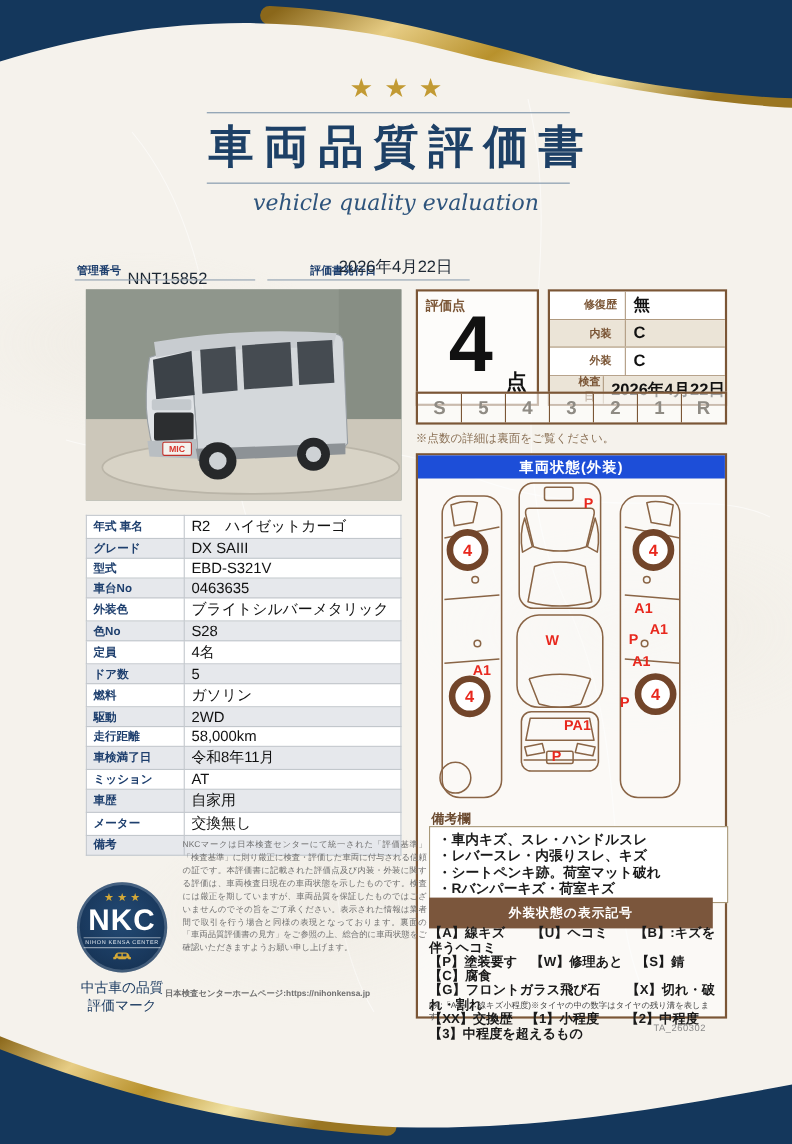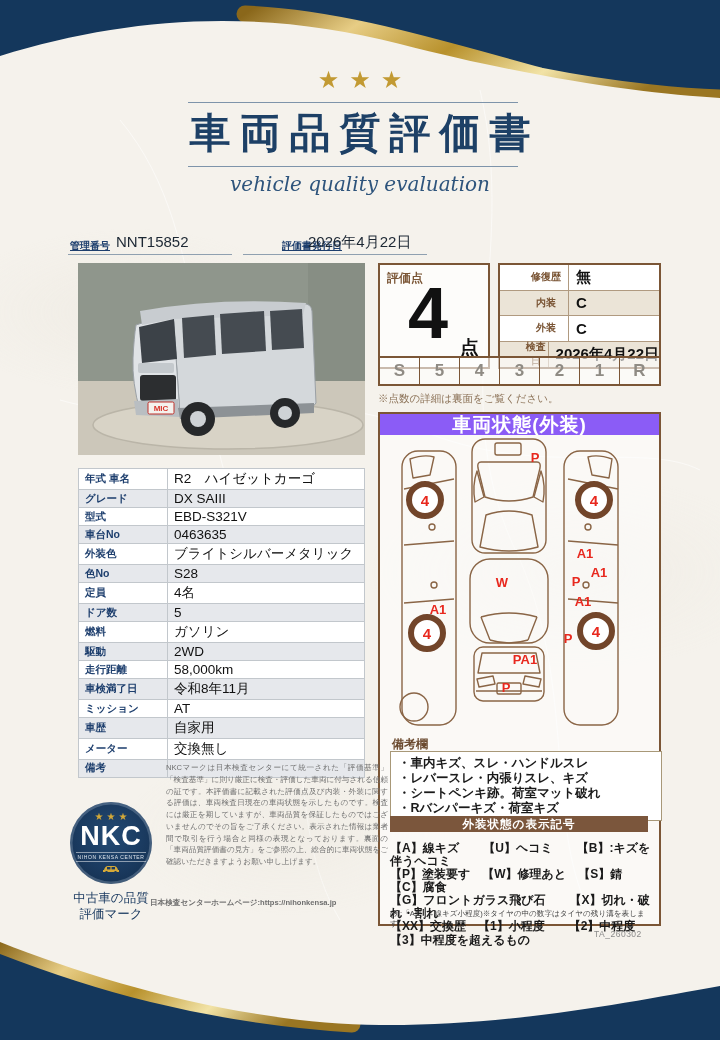--- a/index.html
+++ b/index.html
@@ -15,21 +15,21 @@
 
   
   .hdr-stars{left:0;right:0;top:66px;text-align:center;color:#c29a33;font-size:24px;letter-spacing:10px;text-indent:10px;}
   .hdr-rule{left:188px;width:330px;height:0;border-top:1.5px solid #7e94aa;}
   .hdr-title{left:0;right:0;top:106px;text-align:center;font-family:"DejaVu Serif","Liberation Serif",serif;
     font-size:41px;font-weight:bold;color:#1d4066;letter-spacing:9px;text-indent:9px;}
   .hdr-sub{left:0;right:0;top:172px;text-align:center;font-family:"DejaVu Serif","Liberation Serif",serif;
     font-style:italic;font-size:20px;color:#2e547c;}
 
   
-  .meta-label{font-size:10px;font-weight:bold;color:#1e3f6e;top:239px;text-decoration:underline;}
+  .meta-label{font-size:10px;font-weight:bold;color:#1e3f6e;top:239px;}
   .meta-value{font-size:15px;color:#1c2733;top:233px;}
   .meta-line{top:254px;height:0;border-top:1.5px solid #8fa0b0;}
 
   
   #photo{left:78px;top:263px;width:287px;height:192px;background:#8f968c;overflow:hidden;}
 
   
   #score-box{left:378px;top:263px;width:112px;height:106px;border:2px solid #7b5636;background:rgba(255,255,255,.75);box-sizing:border-box;}
   .score-label{left:7px;top:5px;font-size:12px;font-weight:bold;color:#7b5636;}
   .score-value{left:0;right:12px;top:2px;text-align:center;font-size:72px;font-weight:bold;color:#111;line-height:1.3;}
@@ -43,32 +43,32 @@
   .grade-value{flex:1;padding-left:7px;font-size:15px;font-weight:bold;color:#111;white-space:nowrap;}
 
   #scale-strip{left:378px;top:356px;width:283px;height:30px;display:flex;border:2.5px solid #7b5636;box-sizing:border-box;background:rgba(255,255,255,.6);}
   .scale-cell{flex:1;border-right:1.5px solid #7b5636;display:flex;align-items:center;justify-content:center;
     font-size:17px;font-weight:bold;color:#8f8b84;}
   .scale-cell:last-child{border-right:none;}
   #scale-note{left:378px;top:392px;font-size:10.5px;color:#8a7055;}
 
   
   #cond-panel{left:378px;top:412px;width:283px;height:514px;border:2.5px solid #7b5636;box-sizing:border-box;background:rgba(255,255,255,.55);}
-  #cond-title{left:0;right:0;top:0;height:21px;background:#8b5cf6;color:#fff;font-size:19px;font-weight:bold;
+  #cond-title{left:0;right:0;top:0;height:21px;background:#1d4ed8;color:#fff;font-size:13px;font-weight:bold;
     display:flex;align-items:center;justify-content:center;letter-spacing:1px;}
   #diagram{left:0;top:21px;width:278px;height:303px;}
   #marker-layer{position:absolute;inset:0;}
   .marker{position:absolute;transform:translate(-50%,-50%);color:#e8281e;font-size:13px;font-weight:bold;white-space:nowrap;}
   .wheel{position:absolute;transform:translate(-50%,-50%);width:26px;height:26px;border-radius:50%;
     background:#fff;border:6px solid #72452a;box-sizing:content-box;display:flex;align-items:center;justify-content:center;
     color:#e8281e;font-size:15px;font-weight:bold;}
   #notes-title{left:12px;top:322px;font-size:12px;font-weight:bold;color:#6b4a2f;}
   #notes-box{left:10px;top:337px;width:256px;border:1px solid #a89878;background:#fff;padding:4px 7px;
     font-size:12.5px;font-weight:bold;color:#1a1a1a;line-height:1.2;}
-  #legend-bar{left:10px;top:402px;width:258px;height:16px;background:#7b563c;color:#fff;font-size:11.5px;font-weight:bold;
+  #legend-bar{left:10px;top:402px;width:258px;height:28px;background:#7b563c;color:#fff;font-size:11.5px;font-weight:bold;
     display:flex;align-items:center;justify-content:center;letter-spacing:1px;}
   #legend-lines{left:10px;top:428px;width:262px;font-size:12px;font-weight:bold;color:#1a1a1a;line-height:1.09;}
   #legend-note{left:10px;top:495px;width:262px;font-size:7.6px;color:#444;}
 
   #doc-code{left:594px;top:929px;font-size:8.5px;color:#8a8a8a;letter-spacing:.5px;}
 
   
   #spec-table{left:78px;top:468px;width:287px;border-collapse:collapse;border:1.5px solid #5f6f80;background:#fff;}
   #spec-table td{border:1px solid #c2c7cc;padding:1px 6px;height:15px;margin-top:17px;}
   #spec-table tr:nth-child(even){background:#e6e8ec;}
@@ -122,21 +122,21 @@
 
 <div id="content">
 
   <div class="abs hdr-stars">★★★</div>
   <div class="abs hdr-rule" style="top:102px;"></div>
   <div class="abs hdr-title">車両品質評価書</div>
   <div class="abs hdr-rule" style="top:166px;"></div>
   <div class="abs hdr-sub">vehicle quality evaluation</div>
 
   <span class="abs meta-label" style="left:70px;">管理番号</span>
-  <span class="abs meta-value" style="left:116px;">NNT15852</span>
+  <span class="abs meta-value" style="left:116px;margin-top:12px;">NNT15852</span>
   <div class="abs meta-line" style="left:68px;width:164px;"></div>
   <span class="abs meta-label" style="left:246px;margin-left:36px;">評価書発行日</span>
   <span class="abs meta-value" style="left:308px;">2026年4月22日</span>
   <div class="abs meta-line" style="left:243px;width:184px;"></div>
 
   <div class="abs" id="photo">
     <svg width="287" height="192" viewBox="0 0 287 192">
       <rect x="0" y="0" width="287" height="118" fill="#8f968c"></rect>
       <rect x="230" y="0" width="57" height="118" fill="#878e84"></rect>
       <rect x="0" y="118" width="287" height="74" fill="#ccc7ba"></rect>

